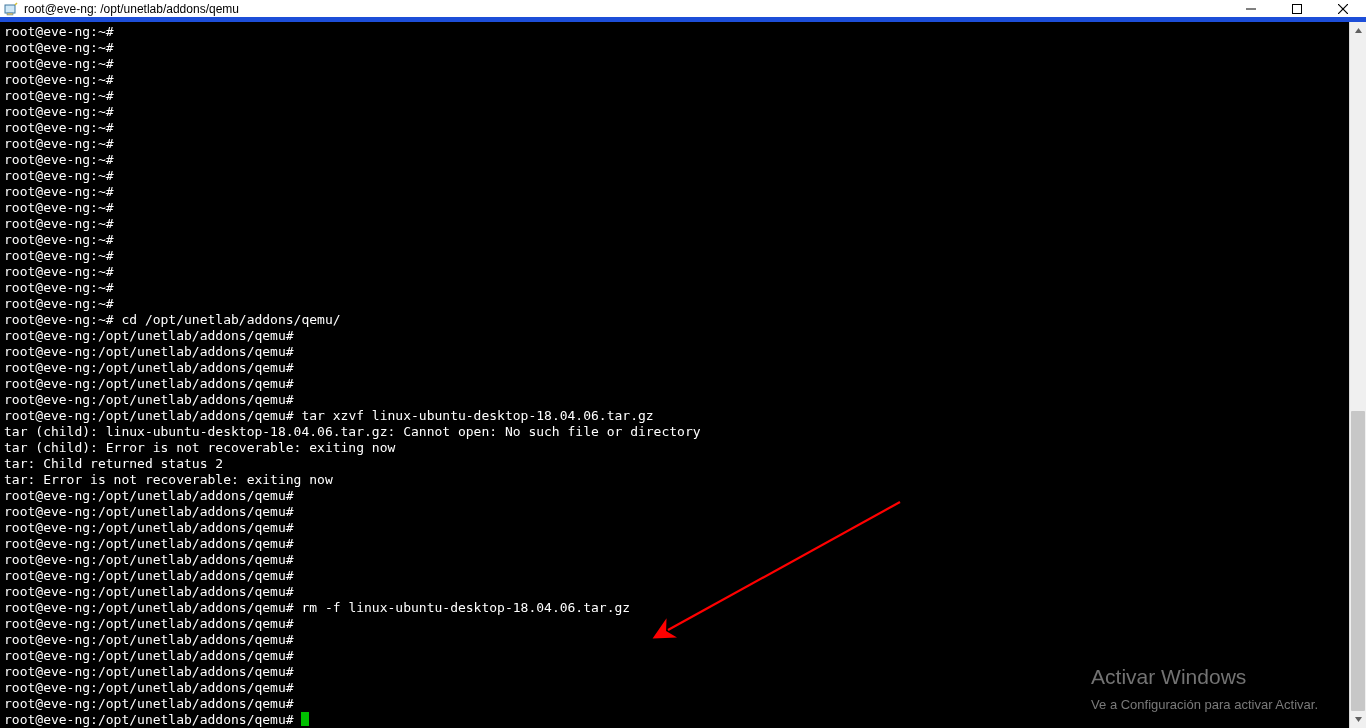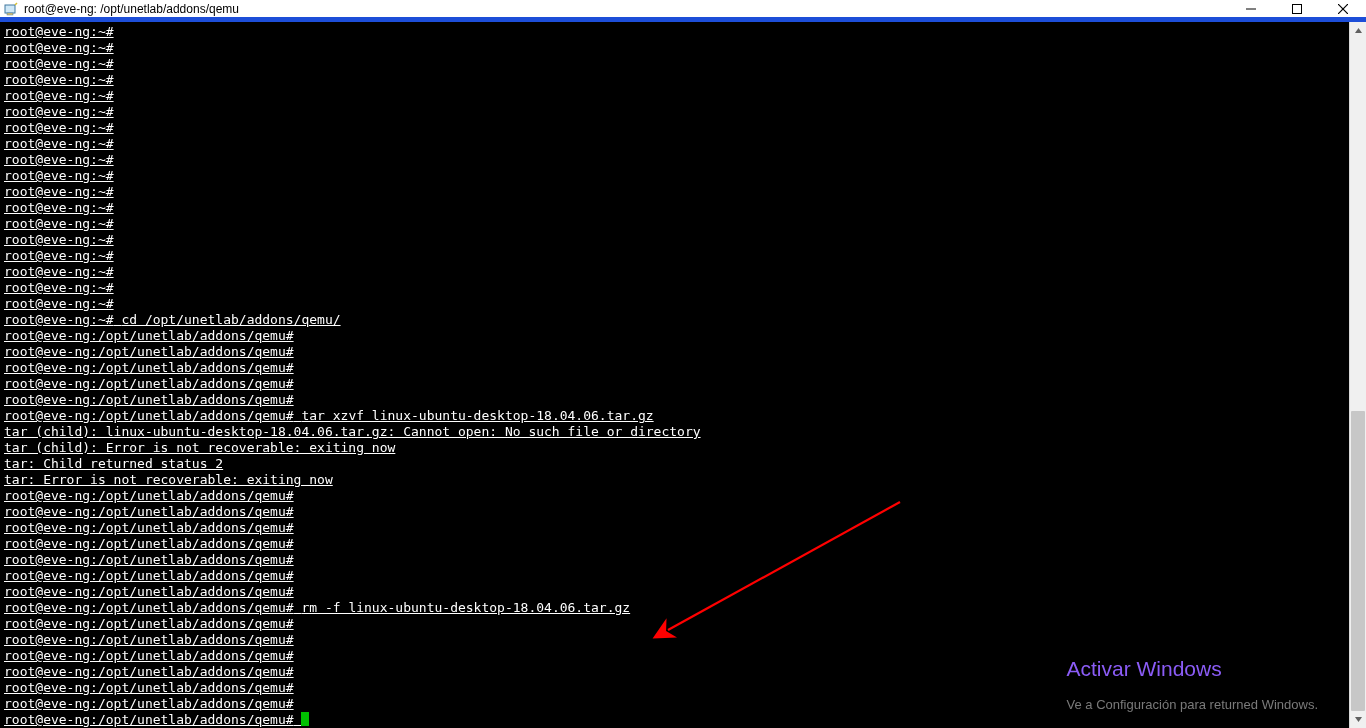--- a/index.html
+++ b/index.html
@@ -11,38 +11,38 @@
   .titlebar .icon { width: 18px; height: 18px; margin: 0 4px 0 2px; display:flex; align-items:center; justify-content:center;}
   .titlebar .title { flex: 0 0 auto; }
   .titlebar .spacer { flex: 1 1 auto; }
   .winbtns { display: flex; height: 100%; }
   .winbtn { width: 46px; display:flex; align-items:center; justify-content:center; }
   .winbtn svg { display:block; }
   .terminal-wrap { position: relative; width: 1366px; height: 706px; background:#000; }
   .terminal {
     position:absolute; left:0; top:0; right:17px; bottom:0;
     background:#000; color:#fff; font-family: Consolas, "Lucida Console", monospace;
-    font-size: 13px; line-height: 16px; padding: 2px 0 0 4px; white-space: pre; overflow:hidden;text-decoration:underline;
+    font-size: 13px; line-height: 16px; padding: 2px 0 0 4px; white-space: pre; overflow:hidden;
   }
   .scrollbar {
     position:absolute; right:0; top:0; bottom:0; width:17px; background:#f0f0f0;
     display:flex; flex-direction:column; justify-content:space-between; border-left:1px solid #d8d8d8;
   }
   .sb-btn { height:17px; display:flex; align-items:center; justify-content:center; background:#f0f0f0; }
   .sb-track { flex:1; position:relative; }
   .sb-thumb { position:absolute; left:1px; right:1px; bottom:0; height:300px; background:#c7c7c7; border-radius:1px;}
   .cursor {
     display:inline-block; width:8px; height:14px; background:#00c000; vertical-align: -2px;
   }
   .arrow { position:absolute; pointer-events:none; }
   .watermark {
     position:absolute; right:48px; bottom:16px; text-align:left; color:#7a7a7a;
     font-family:"Segoe UI Light","Segoe UI",Arial,sans-serif;
   }
-  .watermark .l1 { font-size:21px; font-weight:300; color:#8b5cf6; margin-bottom:16px;}
+  .watermark .l1 { font-size:21px; font-weight:300; color:#737373; margin-bottom:8px;}
   .watermark .l2 { font-size:13px; color:#7a7a7a; }
   .tline { height:16px; }
 </style>
 </head>
 <body>
 
 <div class="titlebar">
   <span class="icon">
     <svg width="14" height="14" viewBox="0 0 14 14">
         <rect x="1" y="3" width="10" height="8" fill="#cfe8f7" stroke="#4078a0" stroke-width="1"></rect>
@@ -79,21 +79,21 @@
     <defs>
       <marker id="ah" markerWidth="12" markerHeight="12" refX="2" refY="5" orient="auto">
         <path d="M0,0 L10,5 L0,10 L3,5 Z" fill="#ff0000"></path>
       </marker>
     </defs>
     <line x1="250" y1="8" x2="18" y2="136" stroke="#ff0000" stroke-width="2.2" marker-end="url(#ah)"></line>
   </svg>
 
   <div class="watermark">
     <div class="l1">Activar Windows</div>
-    <div class="l2">Ve a Configuración para returned Windows.</div>
+    <div class="l2">Ve a Configuración para activar Activar.</div>
   </div>
 
   <div class="scrollbar">
     <div class="sb-btn">
       <svg width="9" height="9">
           <path d="M4.5,2 L8,7 L1,7 Z" fill="#606060"></path>
         </svg>
     </div>
     <div class="sb-track">
       <div class="sb-thumb"></div>

